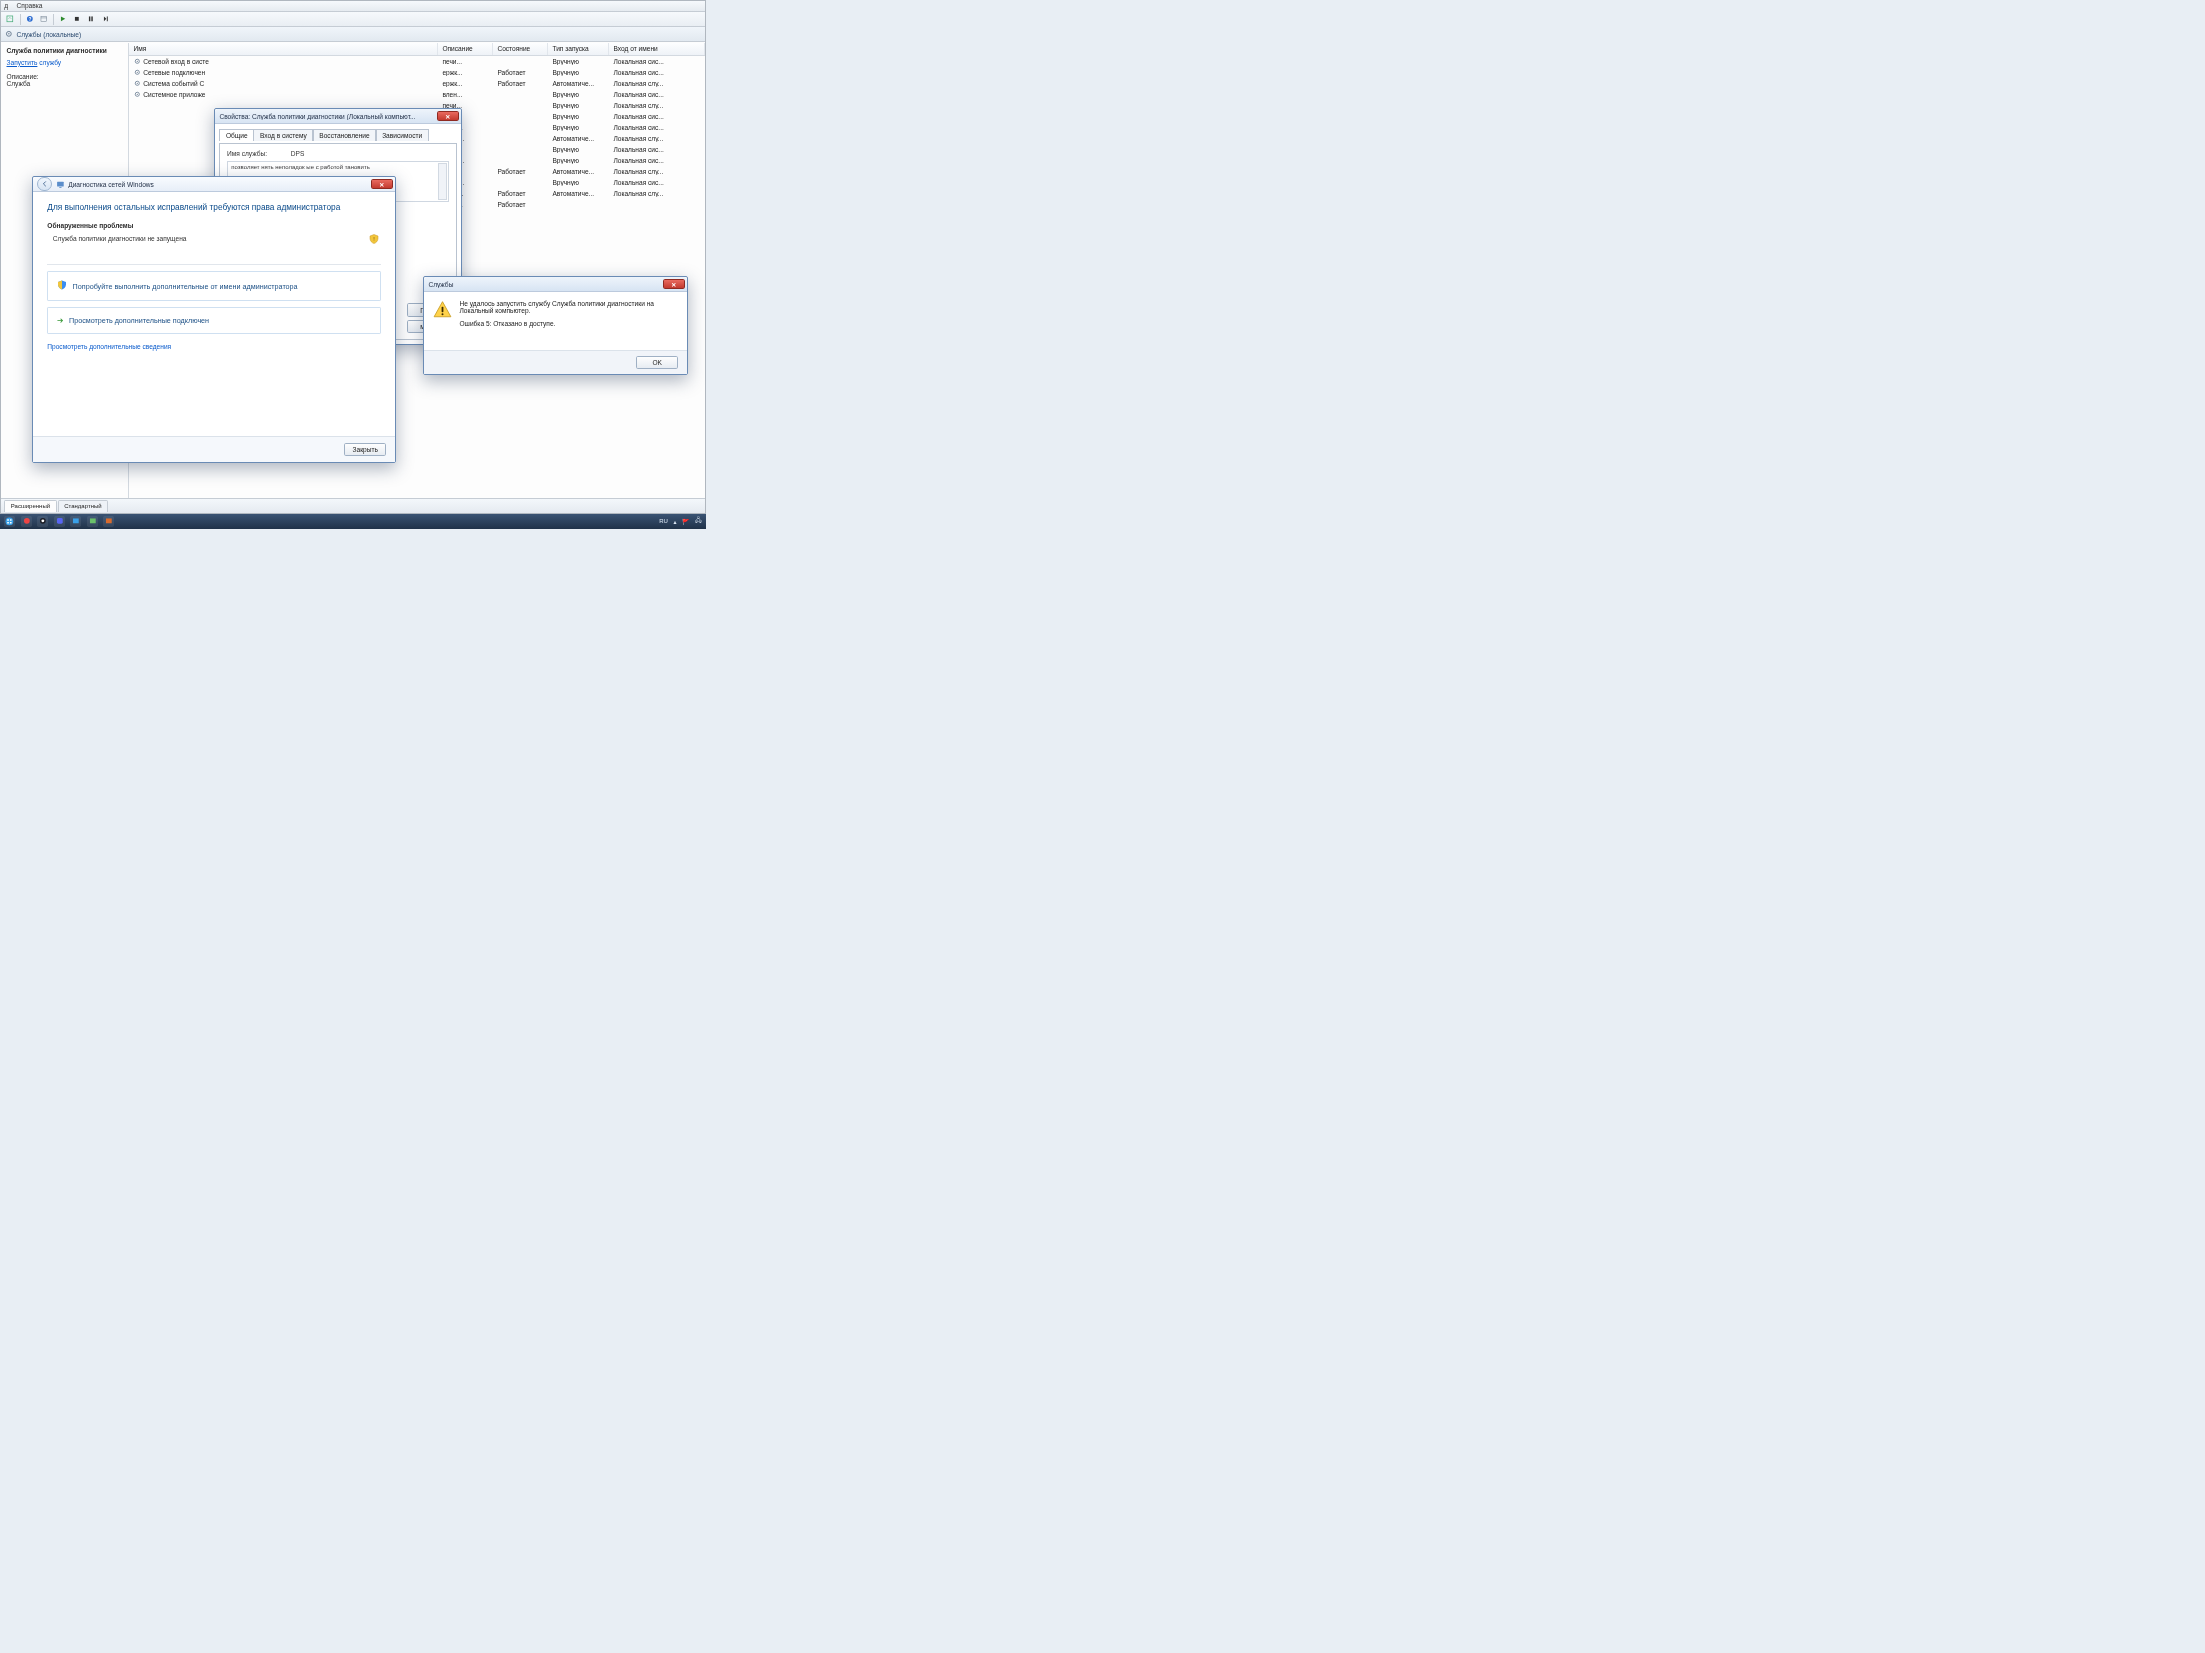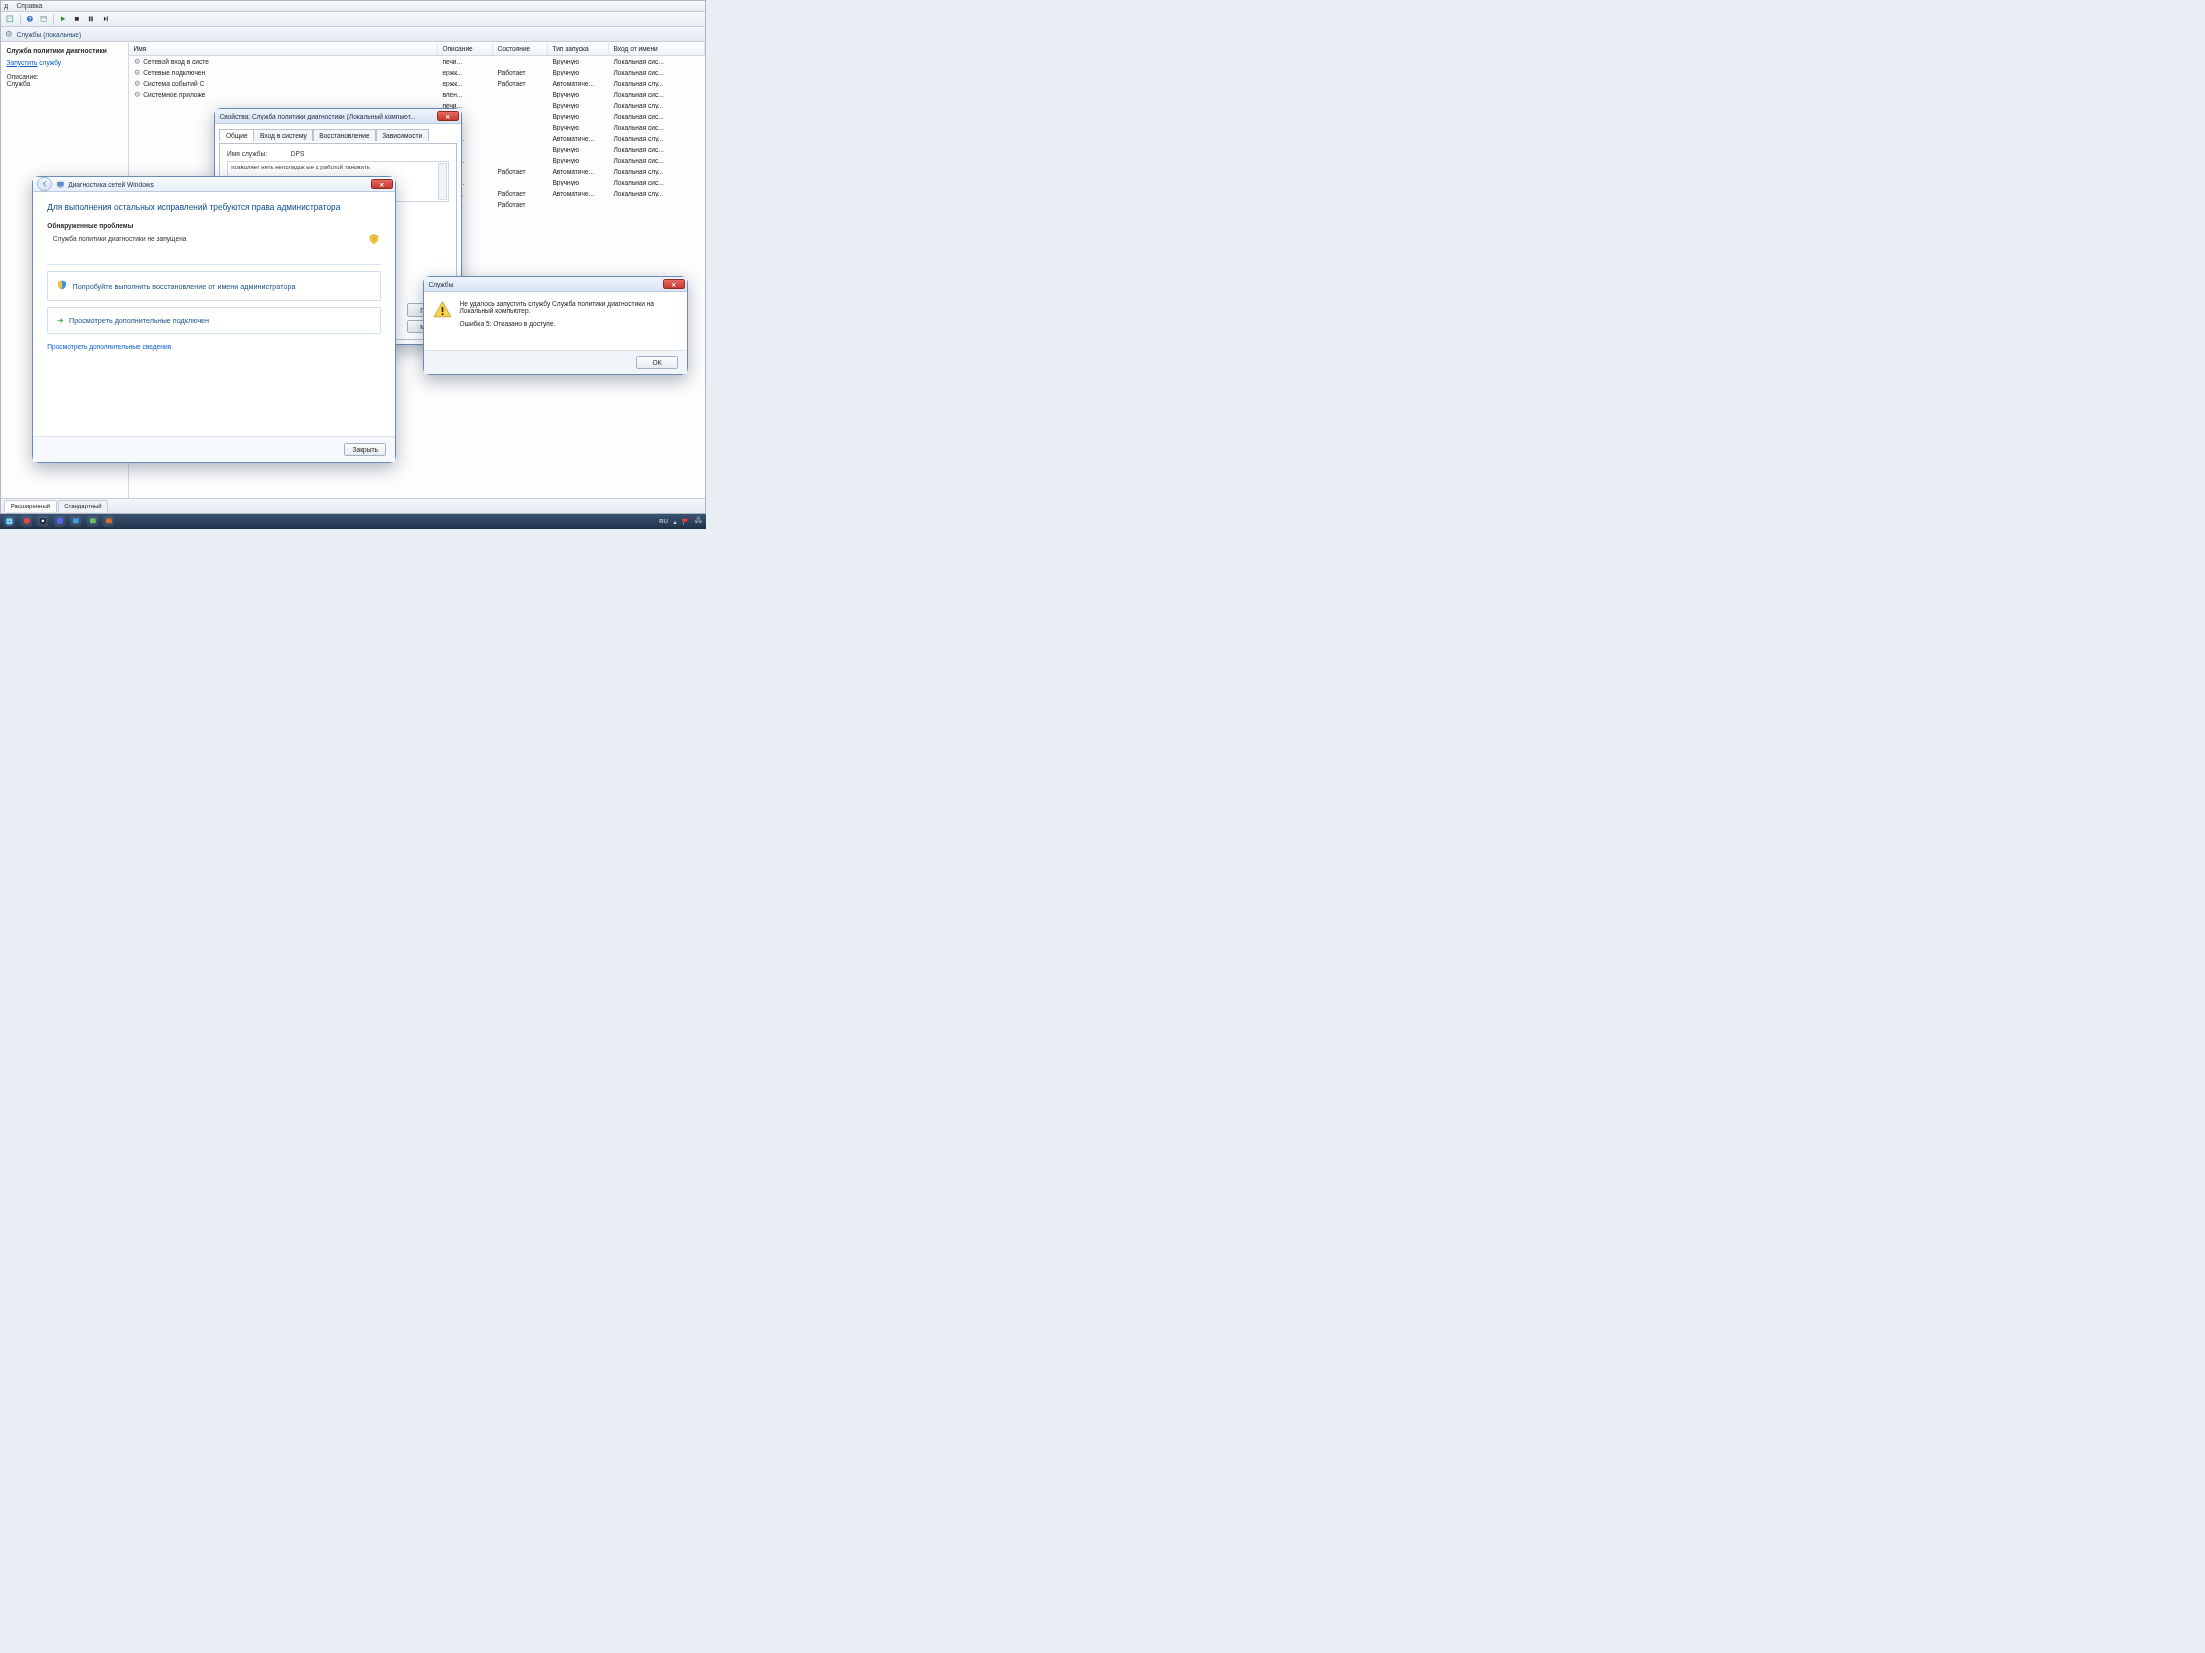--- a/index.html
+++ b/index.html
@@ -40,21 +40,21 @@
   .row .cell { padding: 0 4.4px; white-space:nowrap; overflow:hidden; text-overflow:ellipsis; }
   .row .c-name { display:flex; align-items:center; gap:2.2px; }
   .gear-small { width:7.7px; height:7.7px; display:inline-flex; align-items:center; justify-content:center; }
   .gear-small svg { width:6.6px; height:6.6px; }
 
   .bottom-tabs { position:absolute; left:0; right:0; bottom:0; height:14.3px; background: linear-gradient(#f3f7fb,#e5eaf0); border-top:0.6px solid #c5ccd4; padding: 1.1px 3.3px; display:flex; gap:1.1px; }
   .btab { padding: 1.7px 5.5px; background:#fdfdfd; border:0.6px solid #c5ccd4; border-bottom:none; border-radius: 1.7px 1.7px 0 0; font-size:6px; }
   .btab.inactive { background:#eef2f7; }
 
   
-  .win { position:absolute; border:0.6px solid #6a8bb5; border-radius:7px; background:#fff; box-shadow: 0 5.5px 16.5px rgba(30,50,80,.35); }
+  .win { position:absolute; border:0.6px solid #6a8bb5; border-radius:2px; background:#fff; box-shadow: 0 5.5px 16.5px rgba(30,50,80,.35); }
   .win .titlebar { height:15.4px; background: linear-gradient(#eef4fb,#d7e4f3); border-bottom:0.6px solid #bccadd; border-radius:3.3px 3.3px 0 0; display:flex; align-items:center; padding:0 2.2px 0 4.4px; font-size:6.6px; color:#1e2c44; }
   .win .titlebar .icon { width:8.8px; height:8.8px; margin-right:3.3px; display:flex; align-items:center; justify-content:center; }
   .win .titlebar .ttl { flex:1; white-space:nowrap; overflow:hidden; text-overflow:ellipsis; }
   .win .close { width:22px; height:10px; background: linear-gradient(#e96a5f,#c33a2f); border:0.6px solid #8f2a22; border-radius:1.7px; display:flex; align-items:center; justify-content:center; color:#fff; font-weight:700; font-size:6px; }
 
   
   .props { left:214px; top:108px; width:248px; height:237px; z-index:10; }
   .props .tabs { display:flex; margin: 4.4px 4.4px 0 4.4px; }
   .props .tab { padding: 2.2px 5.5px; border:0.6px solid #b9c3d0; background:#f2f5f9; font-size:6.6px; border-bottom:none; margin-right:-0.6px; }
   .props .tab.active { background:#fff; position:relative; z-index:1; }
@@ -516,21 +516,21 @@
       </span>
     </div>
 
     <div class="option">
       <span>
         <svg width="10" height="10" viewBox="0 0 20 20">
             <path d="M10 1l8 3v5c0 5-4 9-8 10C6 18 2 14 2 9V4z" fill="#3b8ef2"></path>
             <path d="M10 1v18C6 18 2 14 2 9V4z" fill="#f2c63b"></path>
           </svg>
       </span>
-      <span>Попробуйте выполнить восстановление от имени администратора</span>
+      <span>Попробуйте выполнить дополнительные от имени администратора</span>
     </div>
 
     <div class="option">
       <span class="arrow">➔</span>
       <span>Просмотреть дополнительные подключен</span>
     </div>
 
     <a href="#" class="link">Просмотреть дополнительные сведения</a>
   </div>
 

